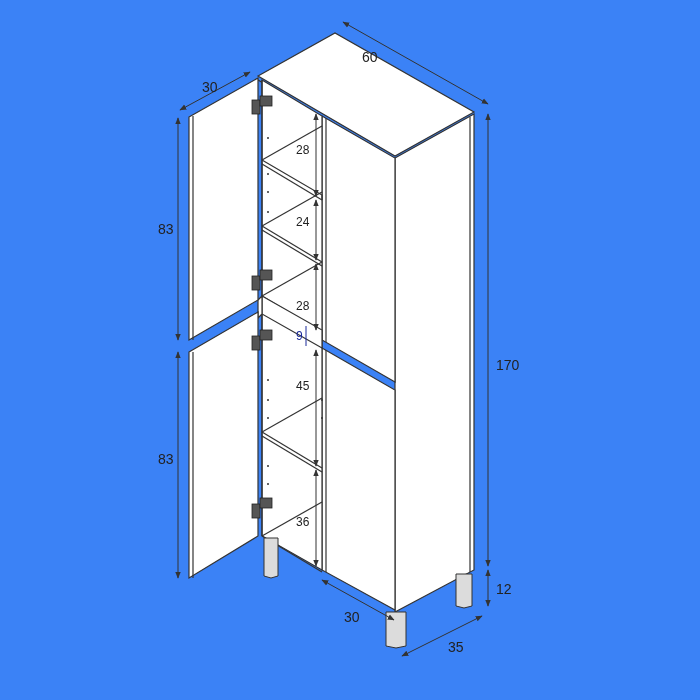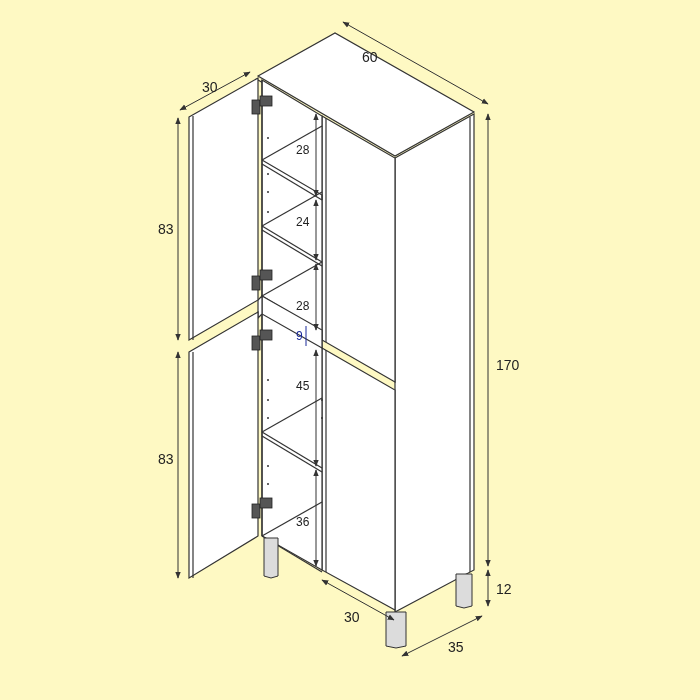--- a/index.html
+++ b/index.html
@@ -1,16 +1,16 @@
 <!DOCTYPE html>
 <html><head>
   <meta charset="utf-8">
   <style>
     html, body { margin: 0; padding: 0; background: #ffffff; }
-    #stage { position: relative; width: 700px; height: 700px; background: #fef9c3; overflow: hidden; }
+    #stage { position: relative; width: 700px; height: 700px; background: #3b82f6; overflow: hidden; }
     svg { position: absolute; left: 0; top: 0; }
     .lbl { font-family: "Liberation Sans", sans-serif; font-size: 14px; fill: #222222; }
     .lbl-sm { font-family: "Liberation Sans", sans-serif; font-size: 12px; fill: #222222; }
     .lbl-blue { font-family: "Liberation Sans", sans-serif; font-size: 12px; fill: #1a2a9a; }
     .edge { stroke: #333333; stroke-width: 1.2; fill: none; }
     .panel { fill: #ffffff; stroke: #333333; stroke-width: 1.2; }
     .dim { stroke: #333333; stroke-width: 1; fill: none; }
     .hinge { fill: #555555; stroke: #222222; stroke-width: 0.8; }
     .leg { fill: #dcdcdc; stroke: #333333; stroke-width: 1; }
     .dot { fill: #333333; }

